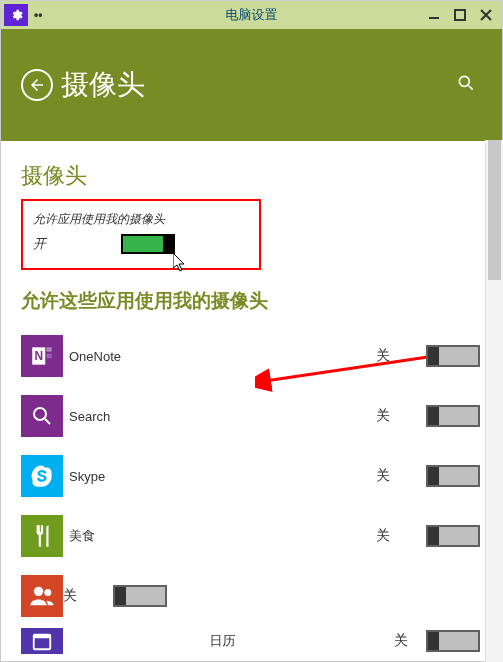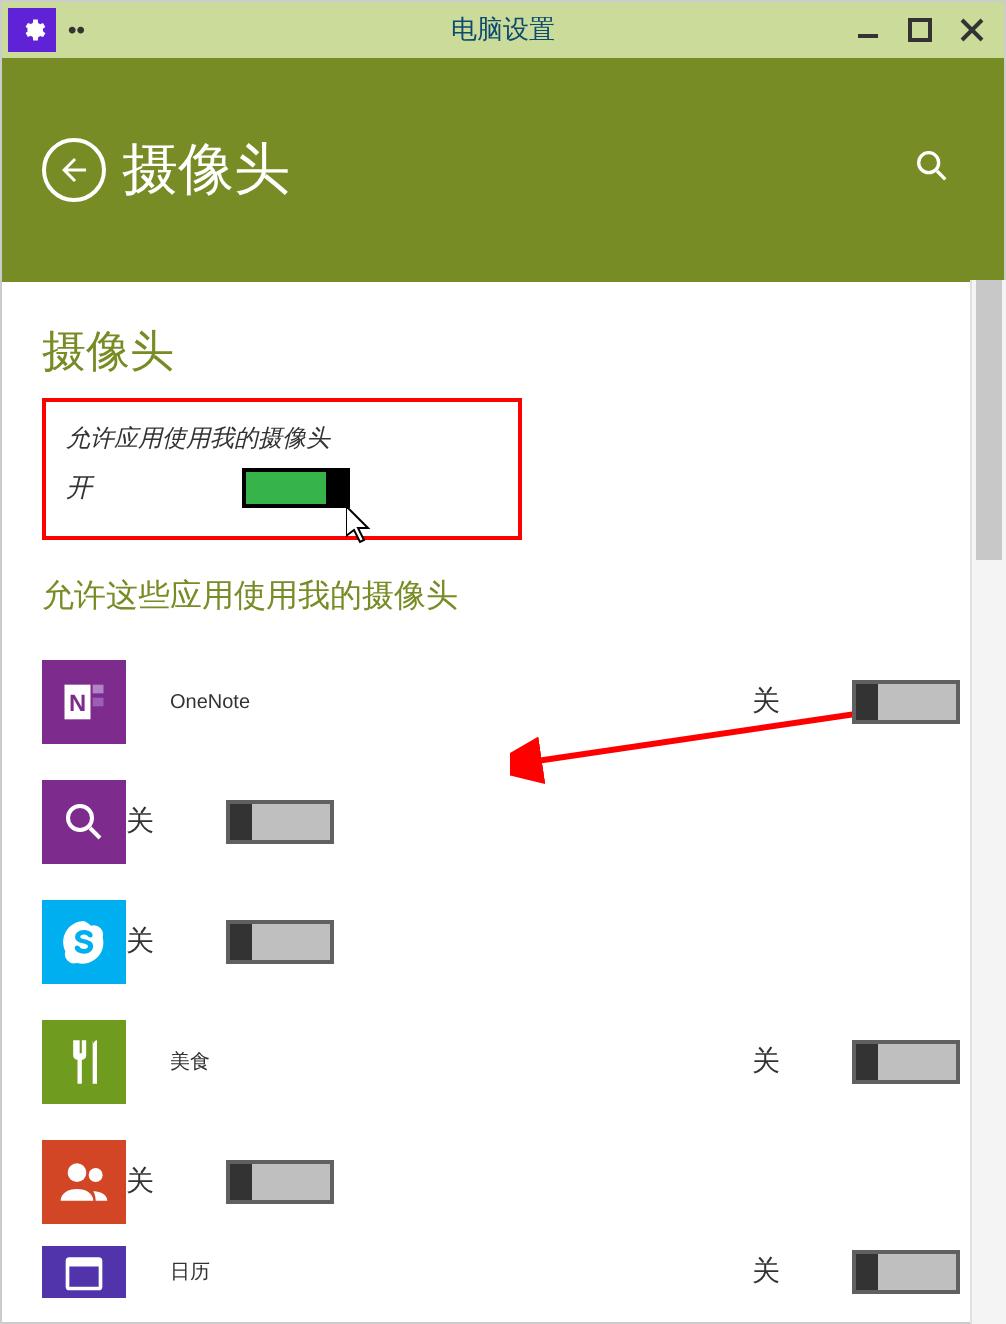--- a/index.html
+++ b/index.html
@@ -19,25 +19,25 @@
     .content { flex: 1; overflow-y: auto; padding: 20px 0 0 20px; position: relative; }
     .section-title { font-size: 22px; color: #778c24; font-weight: 400; }
     .highlight-box { border: 2px solid #ff0000; padding: 10px 10px 14px 10px; margin-top: 8px; width: 240px; position: relative; font-style: italic; }
     .permission-label { font-size: 12px; color: #333; }
     .toggle-row { display: flex; align-items: center; margin-top: 6px; }
     .toggle-state { font-size: 13px; color: #333; width: 88px; }
     .toggle-on { width: 54px; height: 20px; border: 2px solid #000; background: #36b44a; position: relative; cursor: pointer; }
     .toggle-on::after { content: ""; position: absolute; right: 0; top: 0; width: 10px; height: 100%; background: #000; }
     .cursor-icon { position: absolute; left: 150px; top: 52px; font-size: 16px; color: #000; pointer-events: none; }
     .arrow-svg { position: absolute; left: 254px; top: 206px; pointer-events: none; }
-    .section-title-2 { font-size: 16px; color: #778c24; font-weight: 400; margin-top: 18px; }
+    .section-title-2 { font-size: 19px; color: #778c24; font-weight: 700; margin-top: 18px; }
     .app-list { margin-top: 12px; padding-right: 22px; }
     .app-row { display: flex; align-items: center; height: 60px; }
     .app-icon { width: 42px; height: 42px; display: flex; align-items: center; justify-content: center; color: #fff; flex-shrink: 0; }
-    .app-name { margin-left: 22px; font-size: 10px; color: #333; flex: 1; }
+    .app-name { margin-left: 6px; font-size: 13px; color: #333; flex: 1; }
     .app-state { font-size: 14px; color: #333; width: 50px; }
     .toggle-off { width: 54px; height: 22px; border: 2px solid #606060; background: #bfbfbf; position: relative; cursor: pointer; flex-shrink: 0; }
     .toggle-off::before { content: ""; position: absolute; left: 0; top: 0; width: 11px; height: 100%; background: #333; }
     .ic-onenote { background: #7d2c8d; }
     .ic-search { background: #7d2c8d; }
     .ic-skype { background: #00aff0; }
     .ic-food { background: #6f9c1f; }
     .ic-people { background: #d24625; }
     .ic-cal { background: #5133ab; }
     .scrollbar { position: absolute; right: 0; top: 140px; width: 18px; bottom: 0; background: #f4f4f4; border-left: 1px solid #e0e0e0; }
@@ -131,29 +131,31 @@
         <span class="app-state">关</span>
         <div class="toggle-off"></div>
       </div>
       <div class="app-row">
         <div class="app-icon ic-search">
             <svg width="24" height="24" viewBox="0 0 24 24">
               <circle cx="10" cy="10" r="6" fill="none" stroke="#fff" stroke-width="2"></circle>
               <path d="M15 15l5 5" stroke="#fff" stroke-width="2"></path>
             </svg>
           </div>
+        <span class="app-name">Search</span>
         <span class="app-state">关</span>
         <div class="toggle-off"></div>
       </div>
       <div class="app-row">
         <div class="app-icon ic-skype">
             <svg width="28" height="28" viewBox="0 0 24 24" fill="#fff">
               <path d="M12 3a9 9 0 00-8 13 4 4 0 005 5 9 9 0 0011-11 4 4 0 00-5-5 9 9 0 00-3-2zM12 17c-2.5 0-4-1.3-4-2.5 0-.6.5-1 1-1 1.3 0 1 1.5 3 1.5 1 0 1.7-.5 1.7-1.1 0-1.8-5.5-.7-5.5-4 0-1.7 1.5-3 3.8-3 2 0 3.7 1 3.7 2.2 0 .6-.5 1-1 1-1.1 0-.9-1.3-2.8-1.3-.9 0-1.5.4-1.5 1 0 1.6 5.5.6 5.5 4 0 1.8-1.6 3.2-4 3.2z"></path>
             </svg>
           </div>
+        <span class="app-name">Skype</span>
         <span class="app-state">关</span>
         <div class="toggle-off"></div>
       </div>
       <div class="app-row">
         <div class="app-icon ic-food">
             <svg width="26" height="26" viewBox="0 0 24 24" fill="#fff">
               <path d="M7 2v7a2 2 0 002 2v11h2V11a2 2 0 002-2V2h-2v6h-1V2h-1v6H9V2H7zm9 0v20h2V2c-2 0-2 4-2 4v5h2"></path>
             </svg>
           </div>
         <span class="app-name">美食</span>
@@ -164,21 +166,21 @@
         <div class="app-icon ic-people">
             <svg width="28" height="28" viewBox="0 0 24 24" fill="#fff">
               <circle cx="9" cy="8" r="4"></circle>
               <circle cx="17" cy="9" r="3"></circle>
               <path d="M2 20c0-3 3-5 7-5s7 2 7 5H2zm14-4c2 0 6 1 6 4h-5c0-1.5-.4-2.8-1-4z"></path>
             </svg>
           </div>
         <span class="app-state">关</span>
         <div class="toggle-off"></div>
       </div>
-      <div class="app-row" style="height:30px;overflow:hidden;">
+      <div class="app-row" style="height:30px;overflow:hidden;text-align:center;">
         <div class="app-icon ic-cal" style="height:26px;">
             <svg width="22" height="22" viewBox="0 0 24 24" fill="#fff">
               <rect x="3" y="5" width="18" height="16" rx="1" fill="none" stroke="#fff" stroke-width="2"></rect>
               <rect x="3" y="5" width="18" height="4" fill="#fff"></rect>
             </svg>
           </div>
         <span class="app-name">日历</span>
         <span class="app-state">关</span>
         <div class="toggle-off"></div>
       </div>

